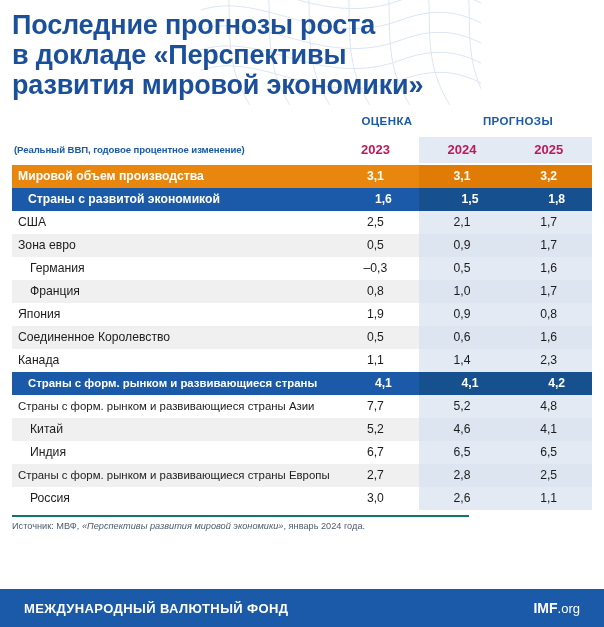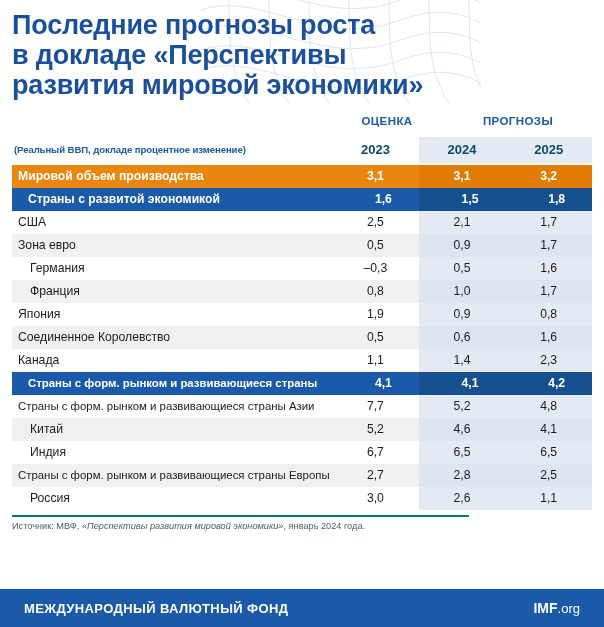--- a/index.html
+++ b/index.html
@@ -76,21 +76,21 @@
   .tbl col.c-num   { width: 86.6px; }
 
   .tbl th, .tbl td {
     padding: 0;
     height: 23px;
     vertical-align: middle;
   }
   .hdr-row th {
     font-size: 13px;
     font-weight: bold;
-    color: #0c4a6e;
+    color: #be185d;
     text-align: center;
     height: 26px;
     border-bottom: 2px solid #ffffff;
   }
   .hdr-row th.subtitle {
     text-align: left;
     font-size: 9.6px;
     font-weight: bold;
     color: #1a5aa8;
     padding-left: 2px;
@@ -214,21 +214,21 @@
 
   <table class="tbl">
     <colgroup>
       <col class="c-label">
         <col class="c-num">
         <col class="c-num">
         <col class="c-num">
     </colgroup>
     <thead>
       <tr class="hdr-row">
-        <th class="subtitle">(Реальный ВВП, докладе процентное изменение)</th>
+        <th class="subtitle">(Реальный ВВП, годовое процентное изменение)</th>
         <th class="y2023">2023</th>
         <th class="y2024">2024</th>
         <th class="y2025">2025</th>
       </tr>
     </thead>
     <tbody id="tbody">
         <tr class="r-orange">
           <td class="lbl">Мировой объем производства</td>
           <td class="num">3,1</td>
           <td class="num shade">3,1</td>

